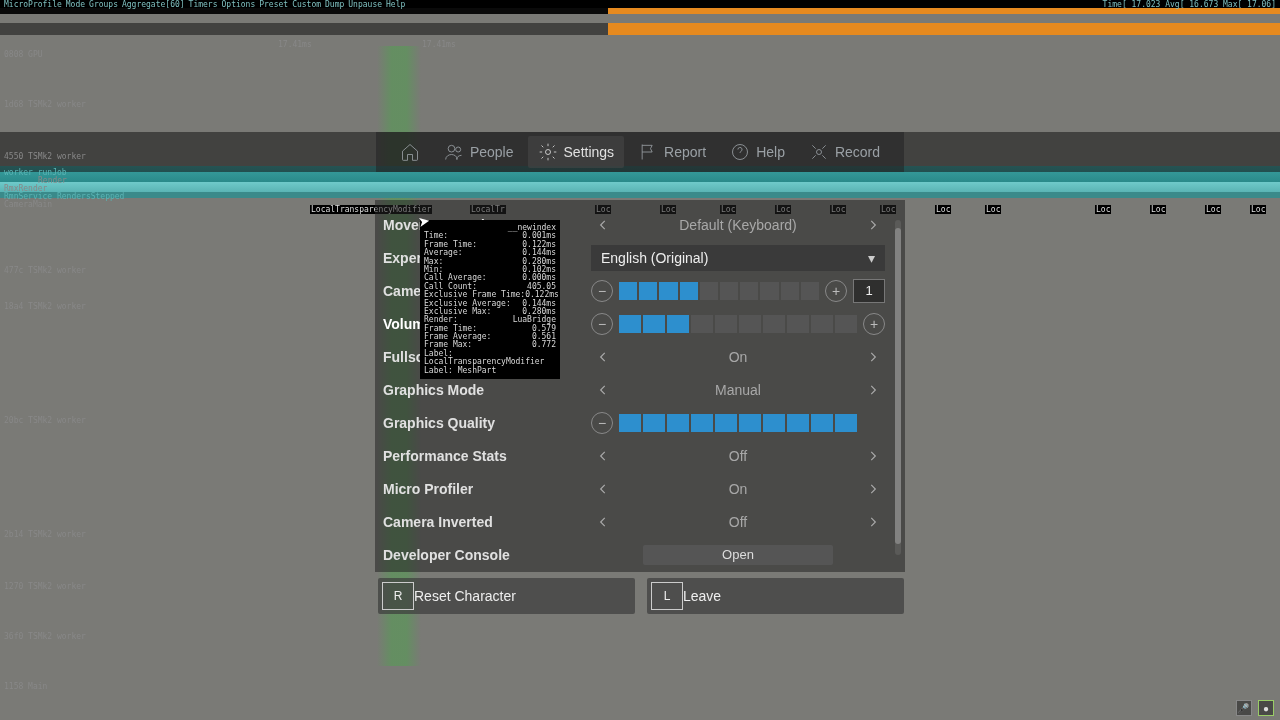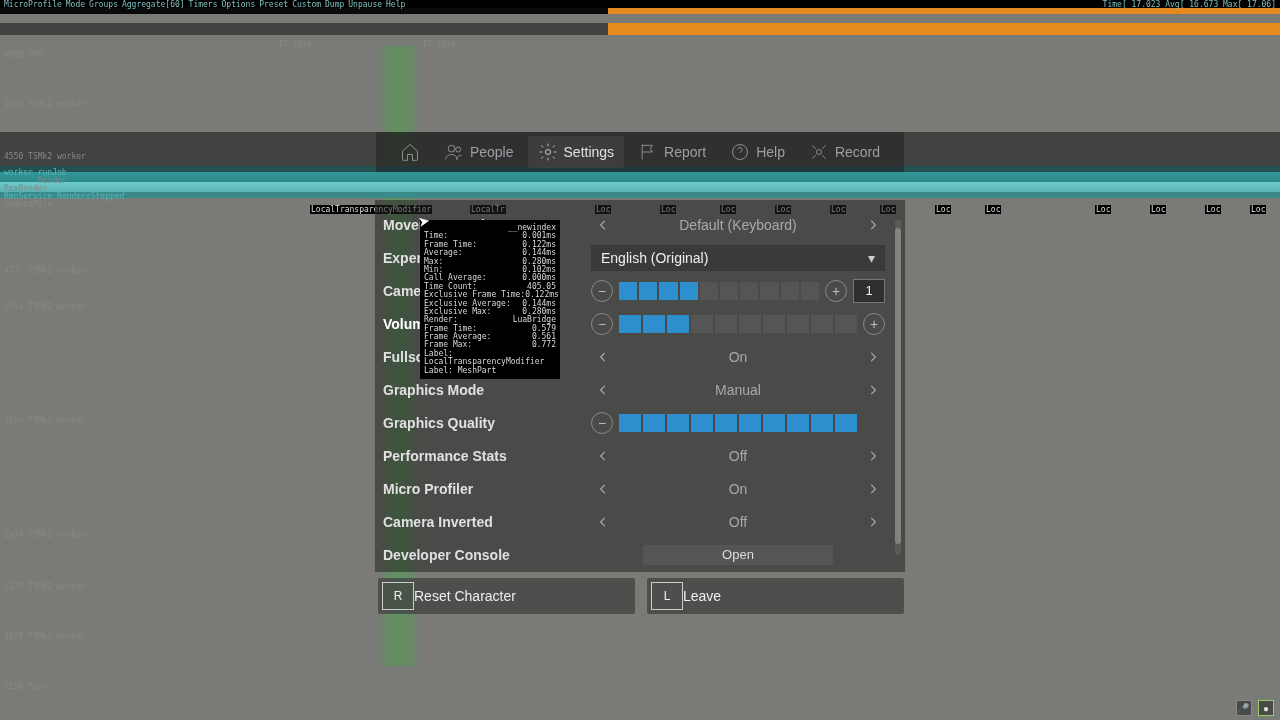--- a/index.html
+++ b/index.html
@@ -466,21 +466,21 @@
     </div>
     <div class="r">
       <span>Min:</span>
       <span>0.102ms</span>
     </div>
     <div class="r">
       <span>Call Average:</span>
       <span>0.000ms</span>
     </div>
     <div class="r">
-      <span>Time Count:</span>
+      <span>Call Count:</span>
       <span>405.05</span>
     </div>
     <div class="r">
       <span>Exclusive Frame Time:</span>
       <span>0.122ms</span>
     </div>
     <div class="r">
       <span>Exclusive Average:</span>
       <span>0.144ms</span>
     </div>

